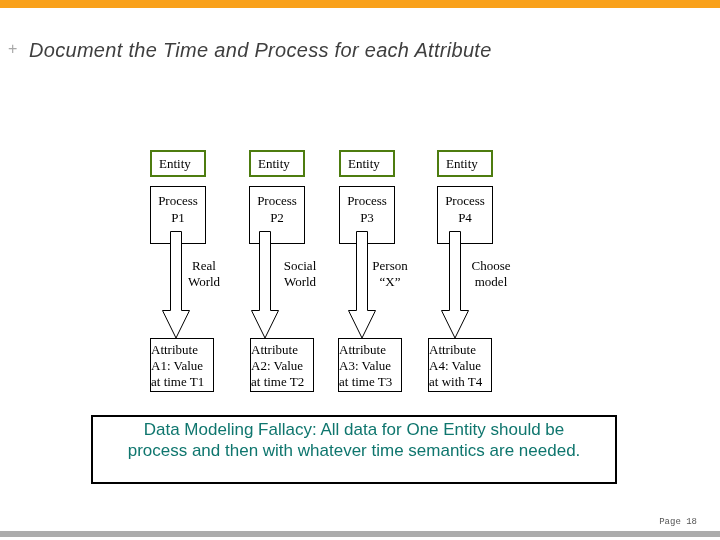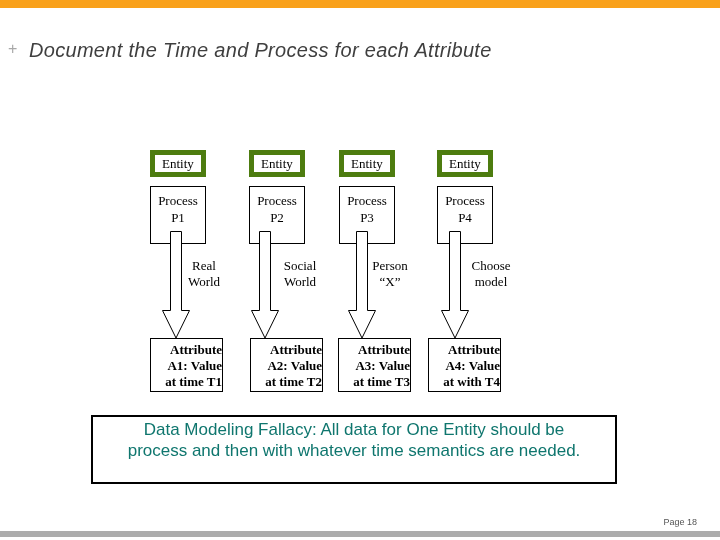--- a/index.html
+++ b/index.html
@@ -5,35 +5,35 @@
   html,body { margin:0; padding:0; }
   body {
     width:720px; height:540px; position:relative; overflow:hidden;
     background:#ffffff; font-family:"Liberation Sans", sans-serif;
   }
   .topbar  { position:absolute; left:0; top:0; width:720px; height:8px; background:#f9a11b; }
   .plus    { position:absolute; left:8px;  top:40px; font-size:16px; color:#a8a8a8; }
   .ttext   { position:absolute; left:29px; top:39px; font-size:20px; color:#3f3f3f; letter-spacing:0.3px;font-style:italic; }
 
   .dserif  { font-family:"Liberation Serif", serif; color:#000; }
-  .ebox    { position:absolute; top:150px; width:56px; height:27px; border:5px solid #4d7c0f;
+  .ebox    { position:absolute; top:150px; width:56px; height:27px; border:2px solid #4d7c0f;
              box-sizing:border-box; display:flex; align-items:center; padding-left:7px;
              font-size:13px; }
   .pbox    { position:absolute; top:186px; width:56px; height:58px; border:1px solid #000;
              box-sizing:border-box; text-align:center; font-size:13px; line-height:17px; padding-top:5px; }
   .arrow   { position:absolute; top:231px; width:30px; height:108px; }
   .albl    { position:absolute; top:258px; width:90px; text-align:center;
              font-size:13px; line-height:16px; }
-  .abox    { position:absolute; top:338px; width:73px; height:54px; border:1px solid #000;
-             box-sizing:border-box; text-align:right; font-size:13px; line-height:16px; padding-top:3px;font-weight:bold; }
+  .abox    { position:absolute; top:338px; width:64px; height:54px; border:1px solid #000;
+             box-sizing:border-box; text-align:left; font-size:13px; line-height:16px; padding-top:3px; }
 
   .callout { position:absolute; left:91px; top:415px; width:526px; height:69px;
              border:2px solid #000; box-sizing:border-box; text-align:center;
              font-size:17px; line-height:21px; color:#0f766e; padding-top:2px; }
-  .pagenum { position:absolute; right:23px; top:517px; font-size:9px; color:#555555; }
+  .pagenum { position:absolute; right:23px; top:517px; font-size:9px; color:#555555;font-family:Liberation Mono, monospace; }
   .footbar { position:absolute; left:0; top:531px; width:720px; height:6px; background:#acacac; }
 </style>
 </head>
 <body>
 
 <div class="topbar" style="background-color: rgb(249, 161, 27);"></div>
 
 <span class="plus">+</span>
 <span class="ttext">Document the Time and Process for each Attribute</span>
 

